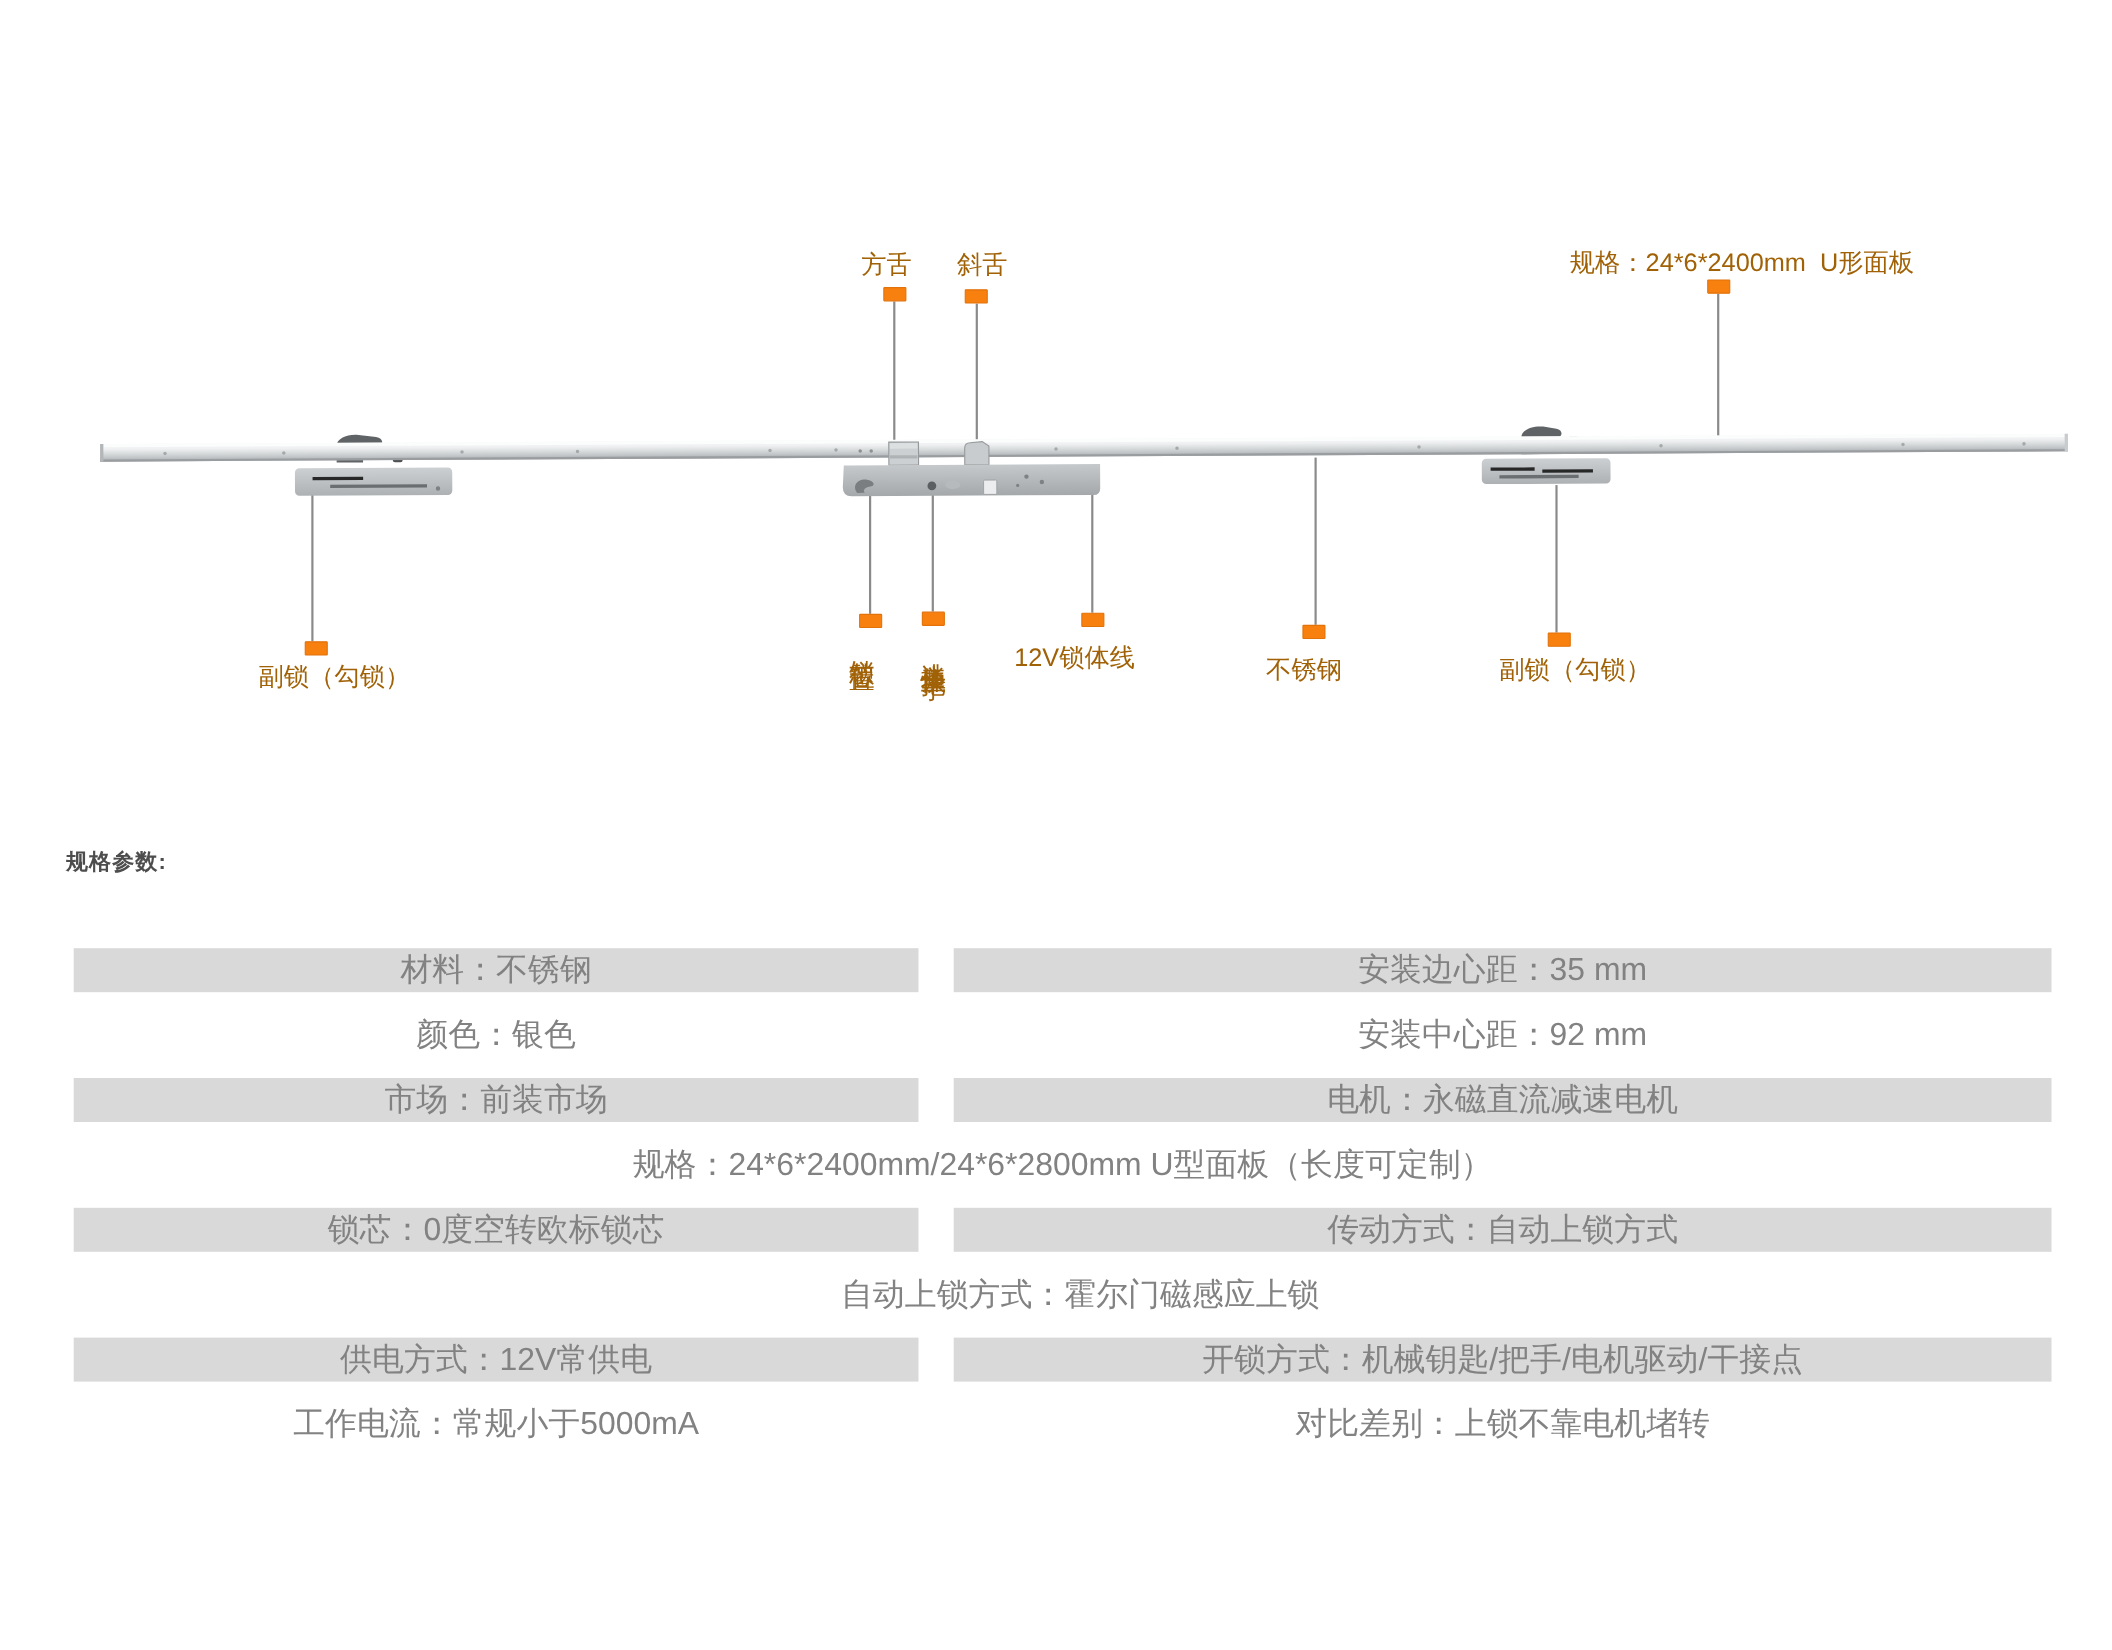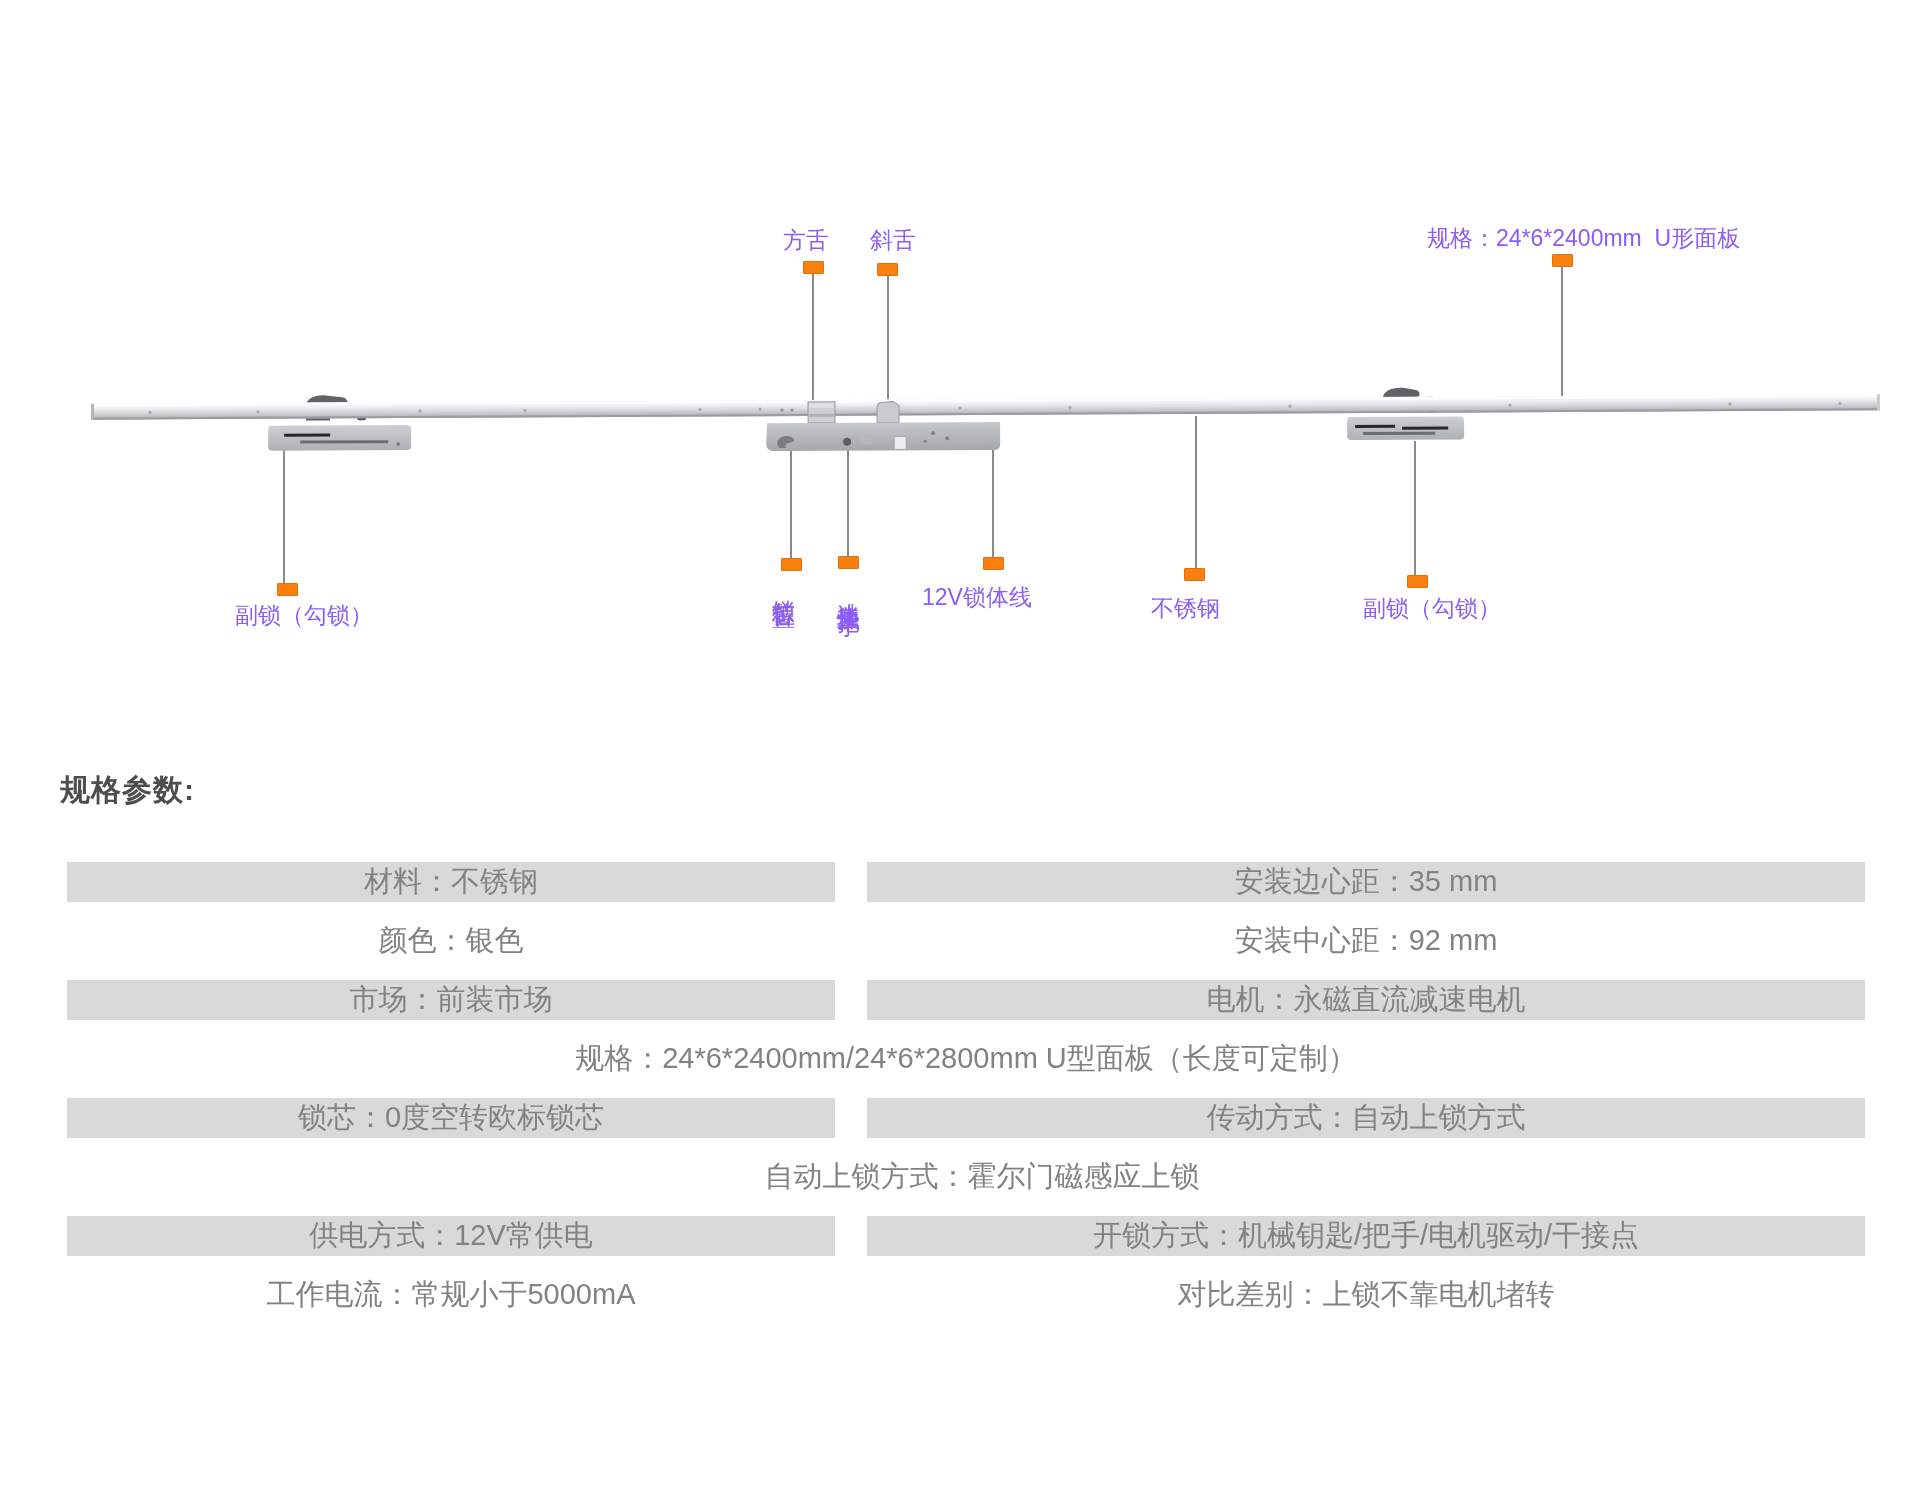--- a/index.html
+++ b/index.html
@@ -2,31 +2,31 @@
 <html><head>
 <meta charset="utf-8">
 <style>
   html,body{margin:0;padding:0;background:#fff;}
   .canvas{
     position:relative;width:1920px;height:1500px;background:#ffffff;overflow:hidden;
     font-family:"Liberation Sans","DejaVu Sans",sans-serif;
   }
   .diagram-svg{position:absolute;left:0;top:0;}
   .callout-label{
-    position:absolute;font-size:23px;color:#8b5cf6;line-height:26px;white-space:pre;
+    position:absolute;font-size:23px;color:#a16207;line-height:26px;white-space:pre;
   }
   .v-label{
     writing-mode:vertical-rl;text-orientation:upright;letter-spacing:2px;white-space:normal;
   }
   .marker{
     position:absolute;width:21px;height:13px;background:#f8800f;border:1px solid #e2720a;
     box-sizing:border-box;border-radius:1px;
   }
   .section-heading{
-    position:absolute;left:60px;top:770px;font-size:30px;font-weight:bold;color:#4d4d4d;
+    position:absolute;left:60px;top:770px;font-size:20px;font-weight:bold;color:#4d4d4d;
     letter-spacing:1px;
   }
   .spec-table{position:absolute;left:67px;top:857px;width:1798px;font-size:29px;color:#828282;}
   .spec-row{display:flex;width:100%;align-items:center;}
   .spec-row.h50{height:50px;}
   .spec-row.h68{height:68px;}
   .cell{display:flex;align-items:center;justify-content:center;box-sizing:border-box;}
   .cell-left{width:768px;}
   .col-gap{width:4px;flex:0 0 4px;}
   .cell-right{flex:1;margin-left:28px;}

